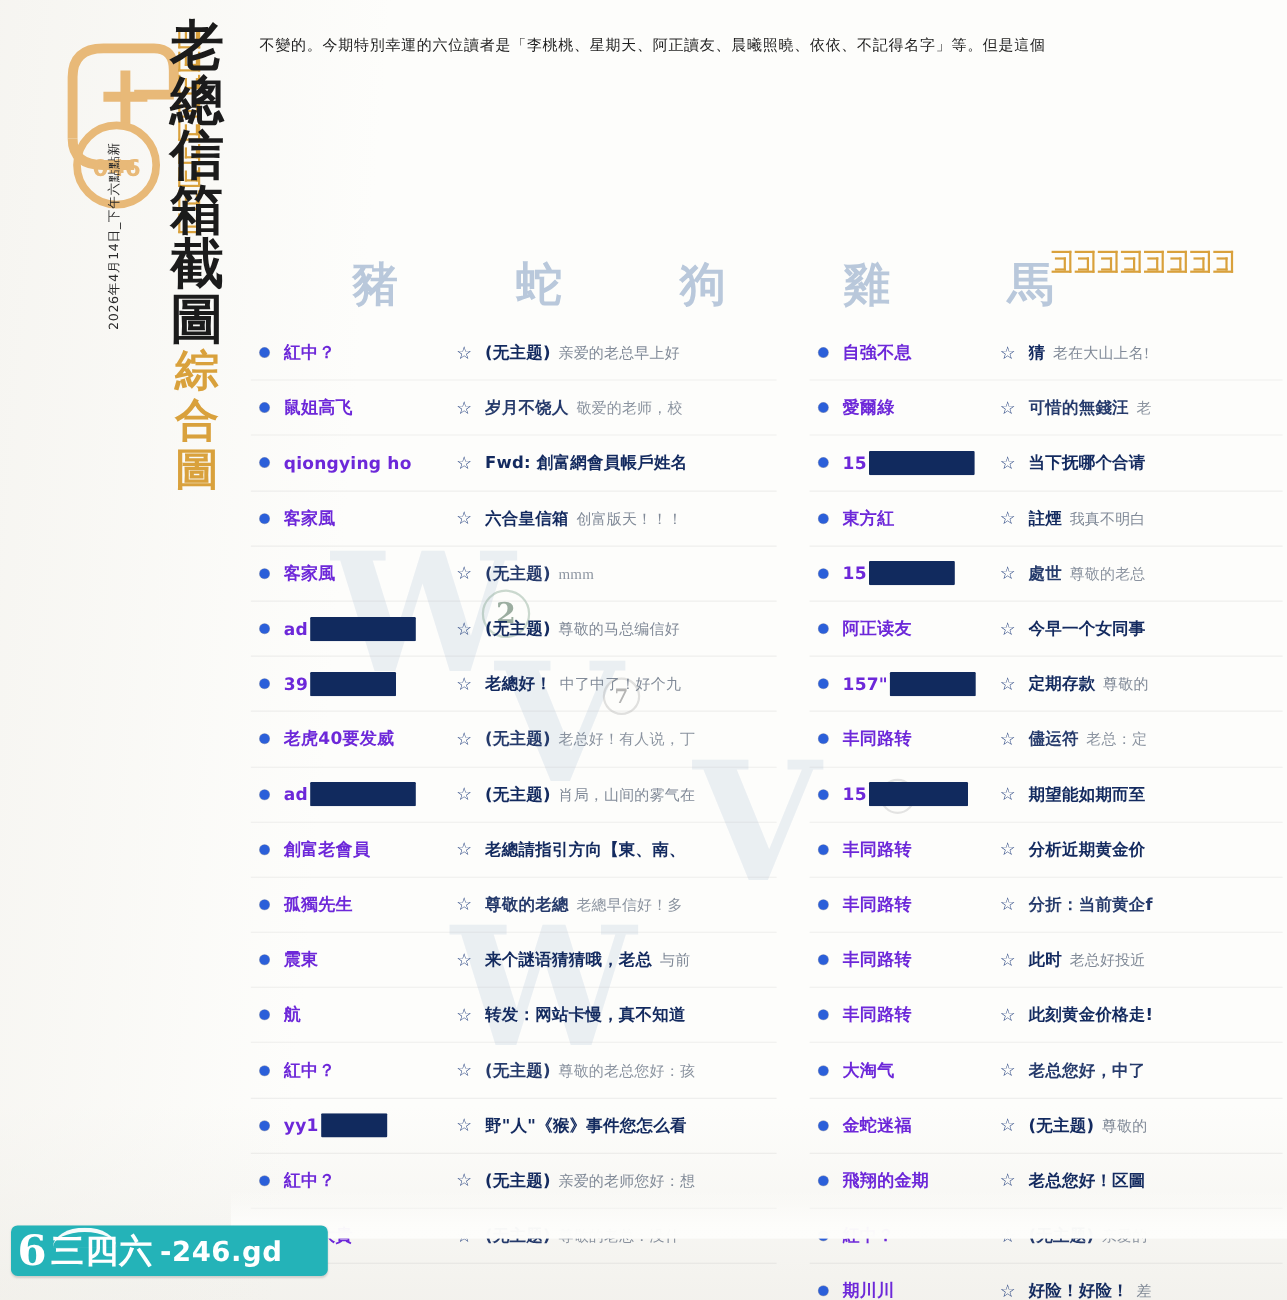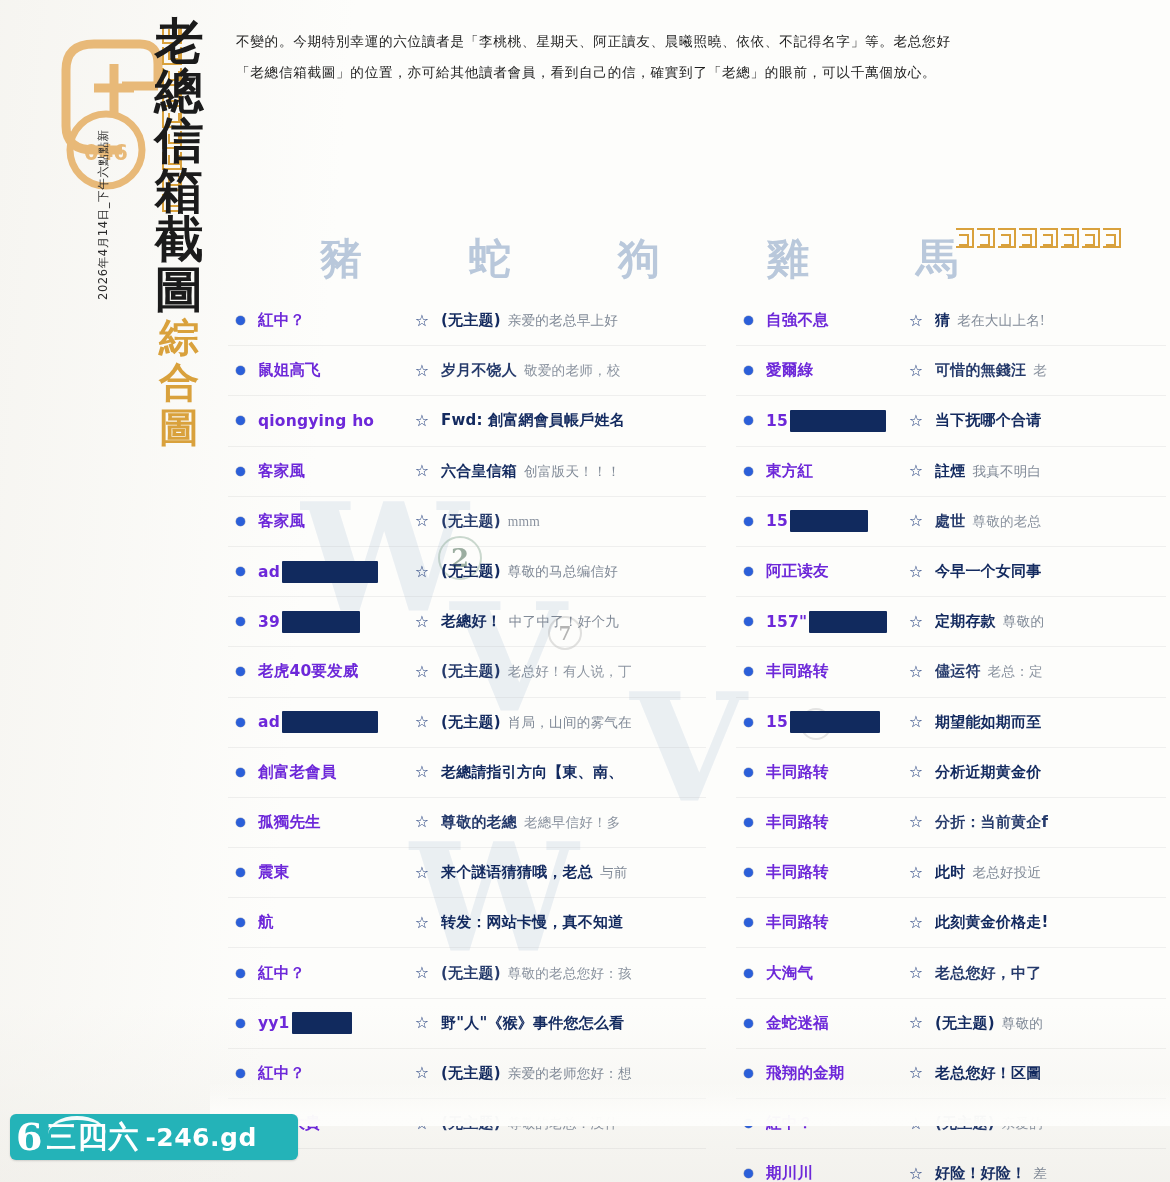--- a/index.html
+++ b/index.html
@@ -304,22 +304,21 @@
   <span class="ch">截</span>
   <span class="ch">圖</span>
   <span class="sub">綜</span>
   <span class="sub">合</span>
   <span class="sub">圖</span>
 </div>
 
 <div class="vtime">2026年4月14日_下午六點點新</div>
 
 <div class="editorial">
-  <div>不變的。今期特別幸運的六位讀者是「李桃桃、星期天、阿正讀友、晨曦照曉、依依、不記得名字」等。老总您好</div>
-  <div>「老總信箱截圖」的位置，亦可給其他讀者會員，看到自己的信，確實到了「老總」的眼前，可以千萬個放心。</div>
+  <div>不變的。今期特別幸運的六位讀者是「李桃桃、星期天、阿正讀友、晨曦照曉、依依、不記得名字」等。但是這個</div>
 </div>
 
 <div class="greekkey">
   <i></i>
     <i></i>
     <i></i>
     <i></i>
     <i></i>
     <i></i>
     <i></i>

